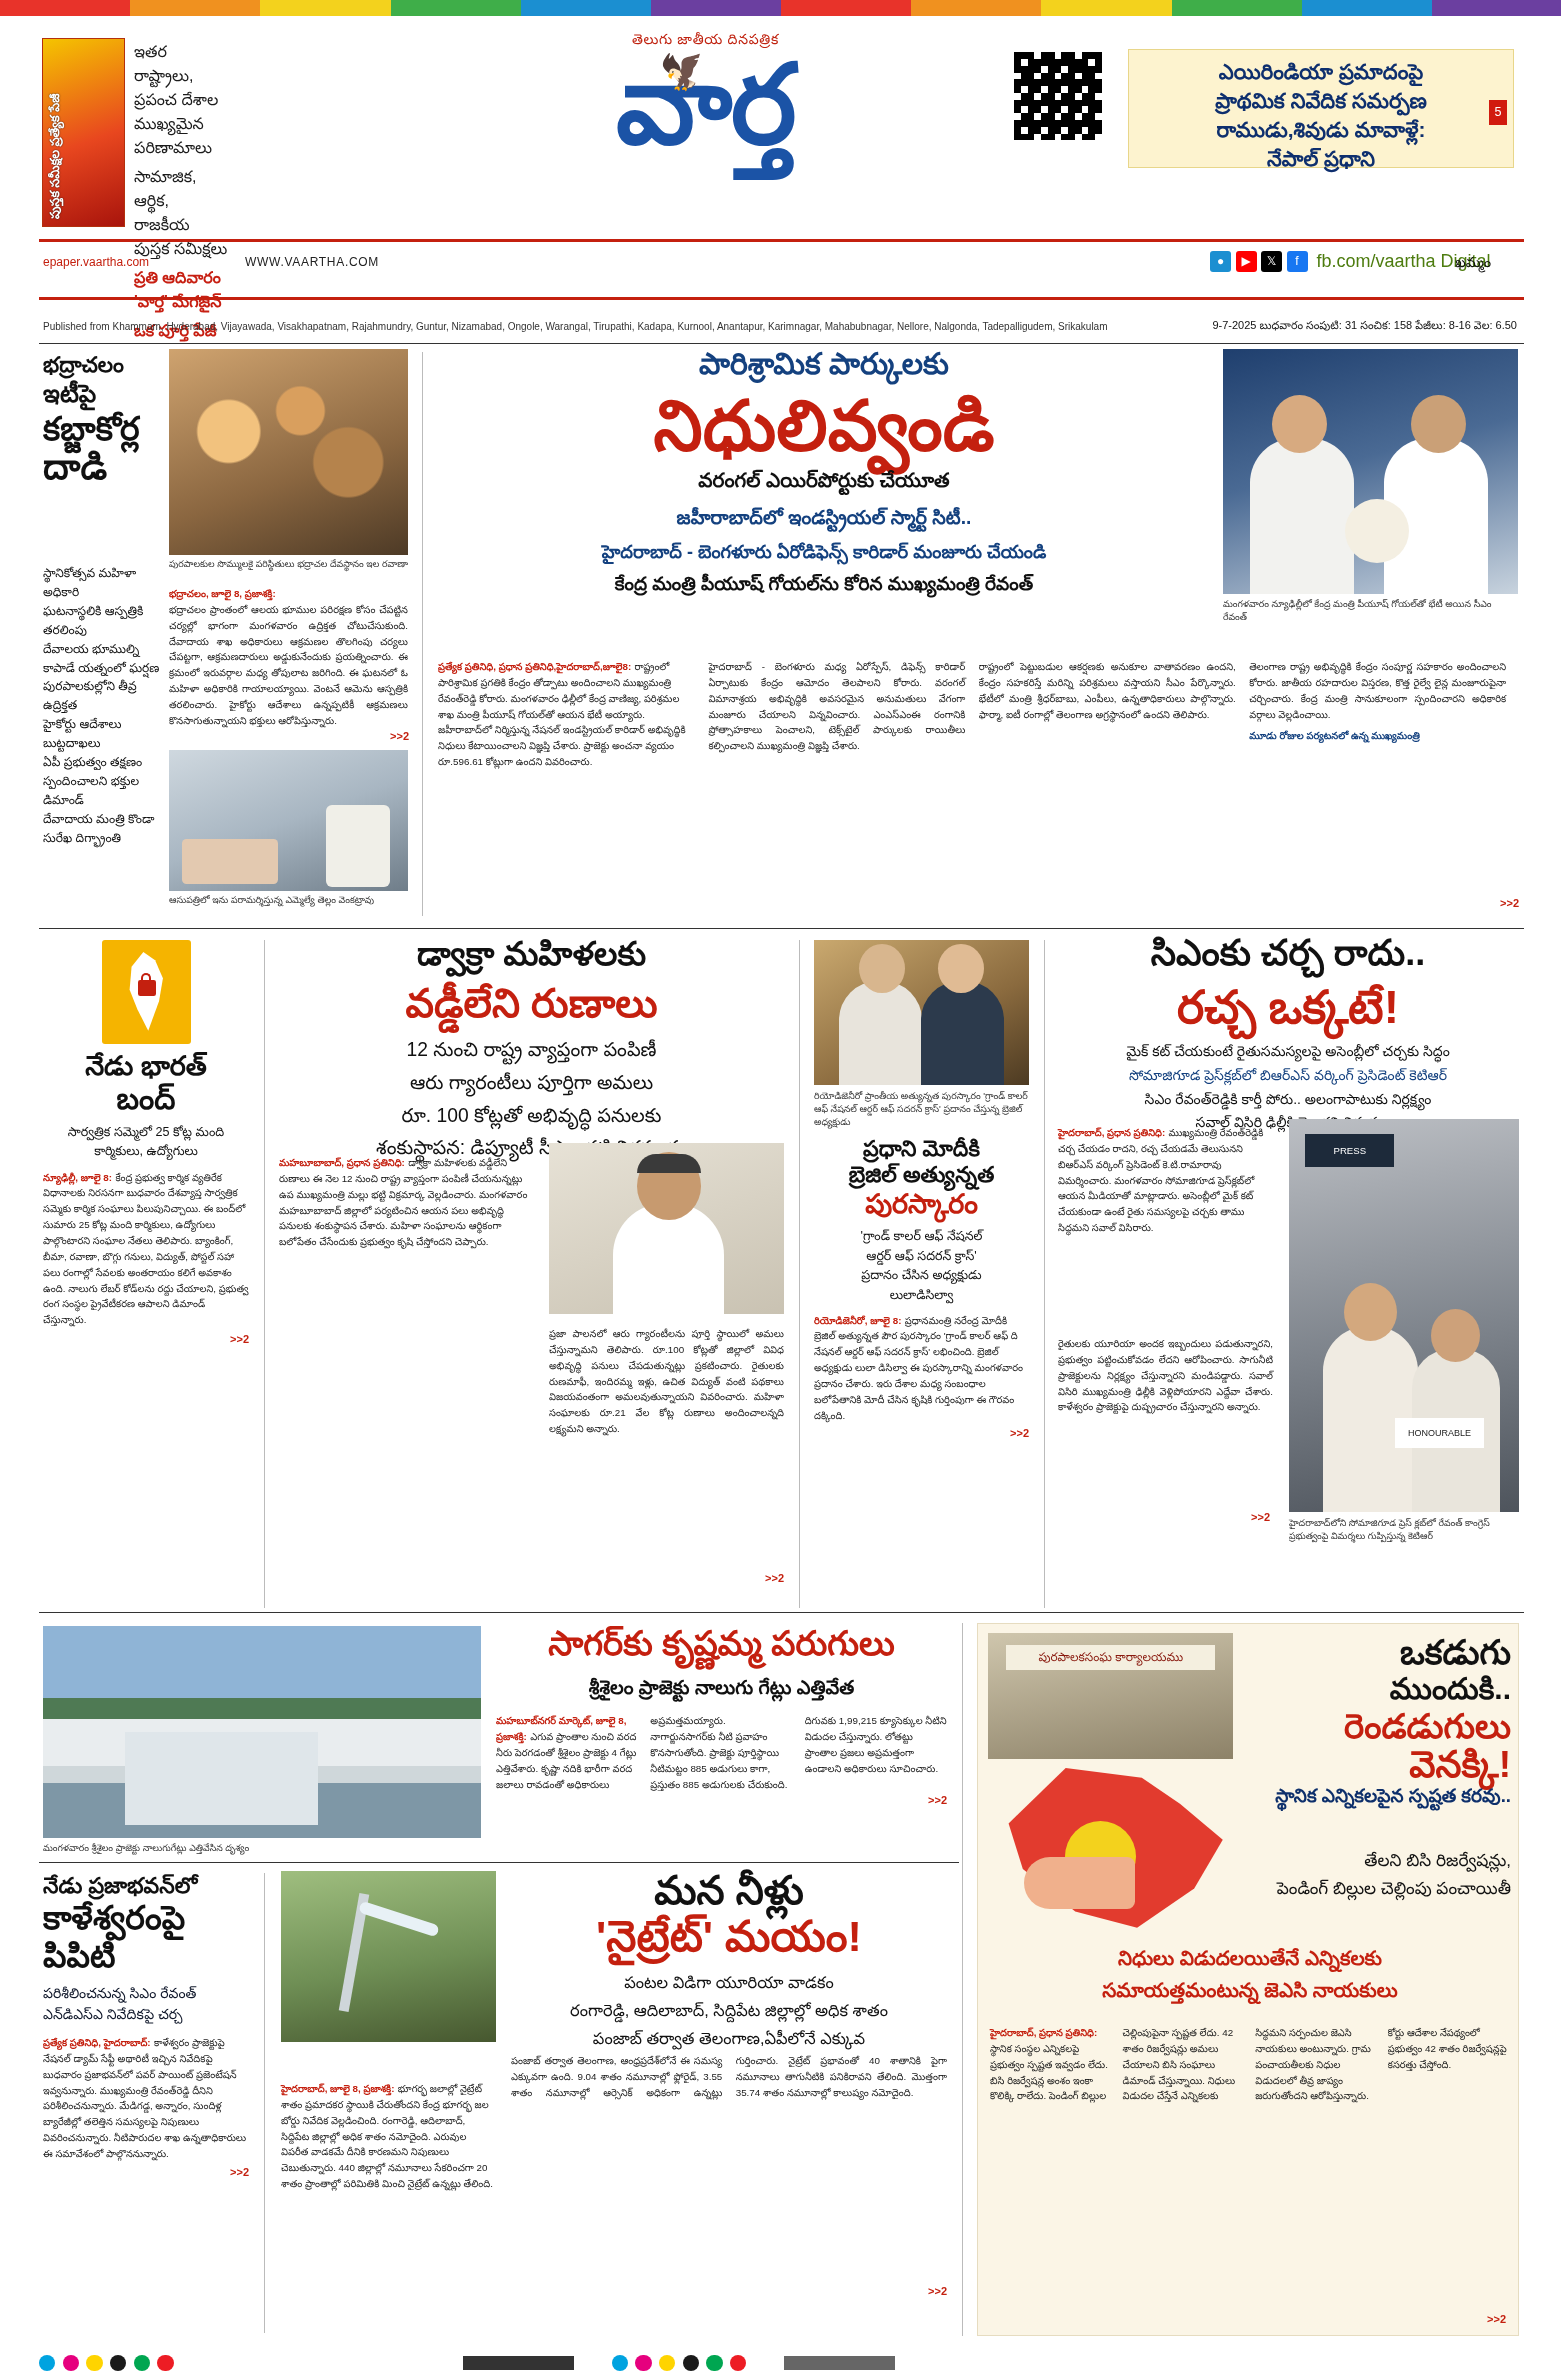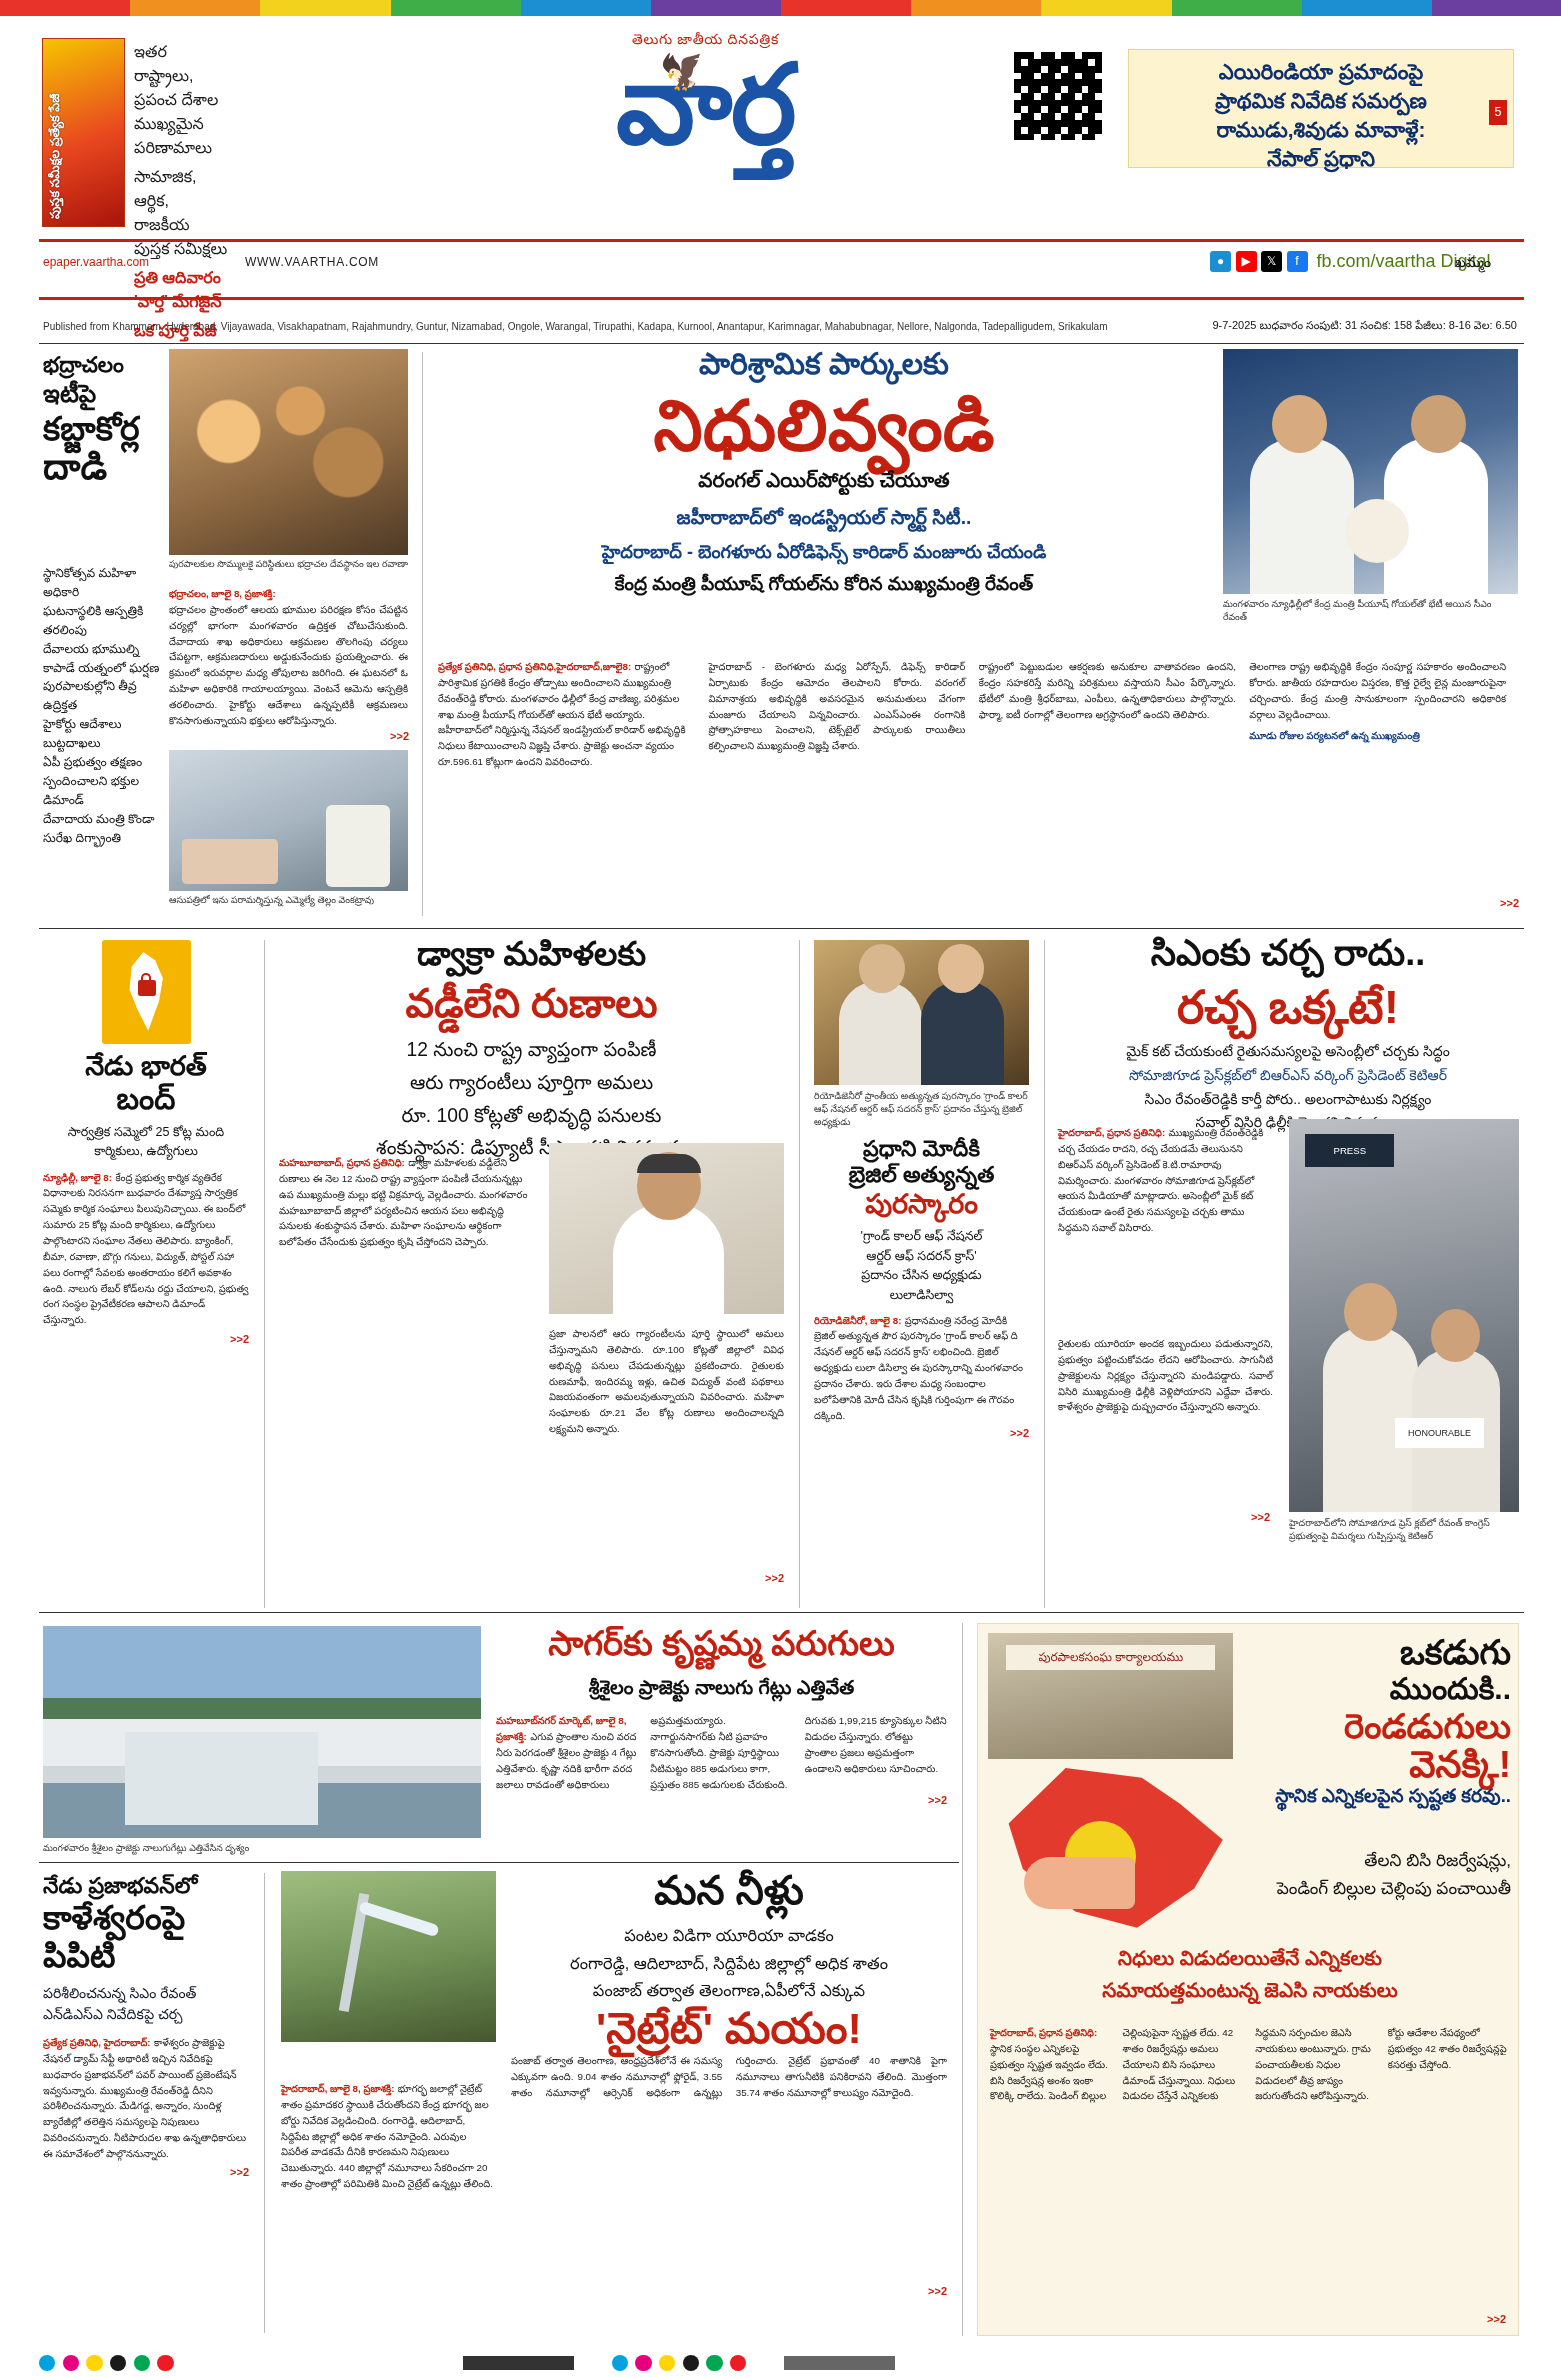--- a/index.html
+++ b/index.html
@@ -585,26 +585,26 @@
   <div class="vrule" style="left:264px; top:1873px; height:460px;"></div>
 
   <div class="photo" style="position:absolute; left:281px; top:1871px; width:215px; height:171px;
               background:linear-gradient(170deg,#9fbe7f,#6f8f55 55%,#46572f);">
     <div style="position:absolute; left:68px; top:22px; width:10.4px; height:119px; background:#cfd6da; transform:rotate(10deg);"></div>
     <div style="position:absolute; left:77px; top:42px; width:82px; height:12px; background:#e8f1f6; border-radius:6px; transform:rotate(18deg);"></div>
   </div>
 
   <div style="position:absolute; left:511px; top:1868px; width:436px;">
     <div class="tel" style="text-align:center; font-size:40px; line-height:1.12; color:#111; font-weight:bold;">మన నీళ్లు</div>
+    <div class="tel" style="text-align:center; font-size:43px; line-height:1.1; color:#c4200f; font-weight:bold;">'నైట్రేట్' మయం!</div>
     <div class="tel" style="text-align:center; font-size:16.3px; line-height:1.7; color:#111; margin-top:9px;">
       <div>పంటల విడిగా యూరియా వాడకం</div>
       <div>రంగారెడ్డి, ఆదిలాబాద్, సిద్దిపేట జిల్లాల్లో అధిక శాతం</div>
       <div>పంజాబ్ తర్వాత తెలంగాణ,ఏపీలోనే ఎక్కువ</div>
     </div>
-    <div class="tel" style="text-align:center; font-size:43px; line-height:1.1; color:#c4200f; font-weight:bold;">'నైట్రేట్' మయం!</div>
   </div>
 
   <div style="position:absolute; left:281px; top:2053px; width:215px;margin-top:28px;">
     <span class="body-txt" style="font-weight:bold; color:#c4200f;">హైదరాబాద్, జూలై 8, ప్రజాశక్తి:</span>
     <span class="body-txt">భూగర్భ జలాల్లో నైట్రేట్ శాతం ప్రమాదకర స్థాయికి చేరుతోందని కేంద్ర భూగర్భ జల బోర్డు నివేదిక వెల్లడించింది. రంగారెడ్డి, ఆదిలాబాద్, సిద్దిపేట జిల్లాల్లో అధిక శాతం నమోదైంది. ఎరువుల విపరీత వాడకమే దీనికి కారణమని నిపుణులు చెబుతున్నారు. 440 జిల్లాల్లో నమూనాలు సేకరించగా 20 శాతం ప్రాంతాల్లో పరిమితికి మించి నైట్రేట్ ఉన్నట్లు తేలింది.</span>
   </div>
   <div class="body-txt" style="position:absolute; left:511px; top:2053px; width:436px; column-count:2; column-gap:13.4px;">పంజాబ్ తర్వాత తెలంగాణ, ఆంధ్రప్రదేశ్‌లోనే ఈ సమస్య ఎక్కువగా ఉంది. 9.04 శాతం నమూనాల్లో ఫ్లోరైడ్, 3.55 శాతం నమూనాల్లో ఆర్సెనిక్ అధికంగా ఉన్నట్లు గుర్తించారు. నైట్రేట్ ప్రభావంతో 40 శాతానికి పైగా నమూనాలు తాగునీటికి పనికిరావని తేలింది. మొత్తంగా 35.74 శాతం నమూనాల్లో కాలుష్యం నమోదైంది.</div>
   <div class="more" style="position:absolute; left:865px; top:2285px; width:82px;">&gt;&gt;2</div>
 
   <div class="dots">

